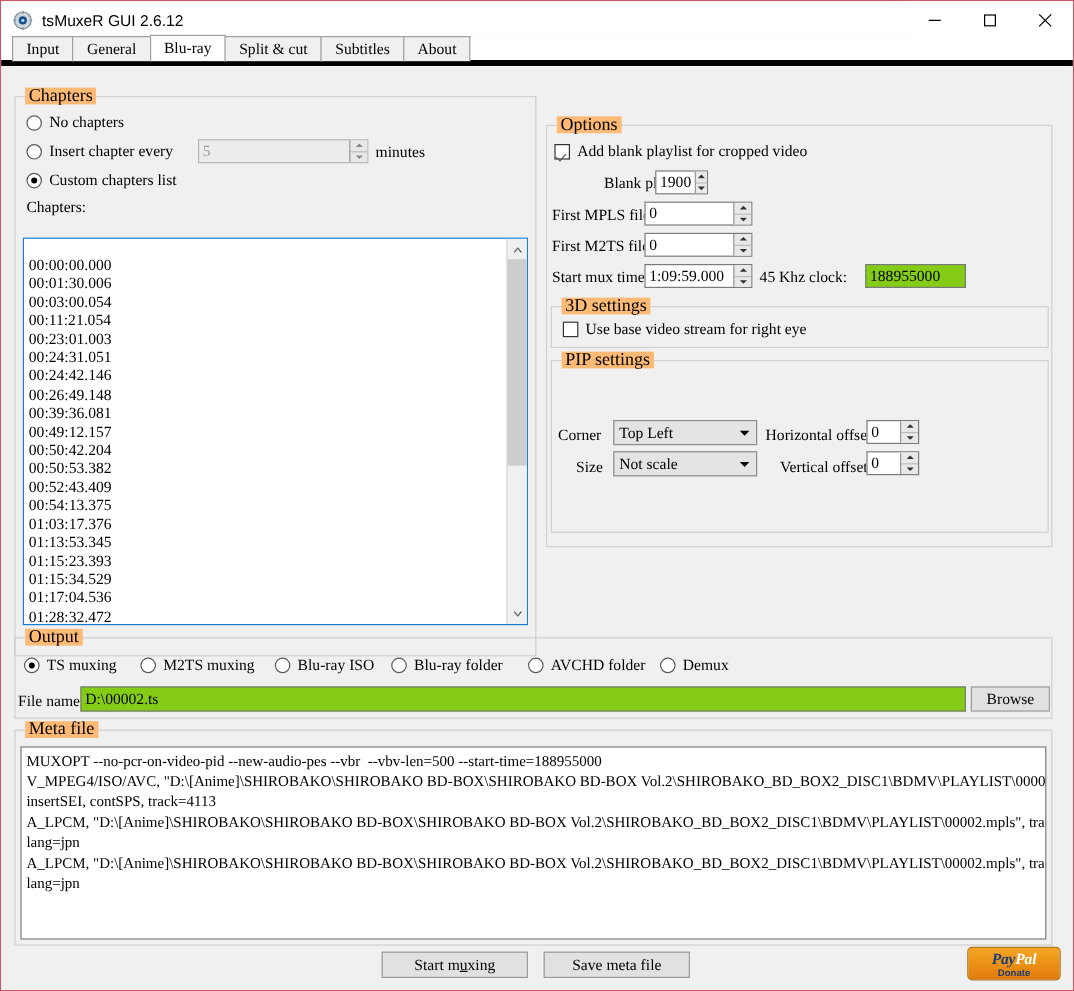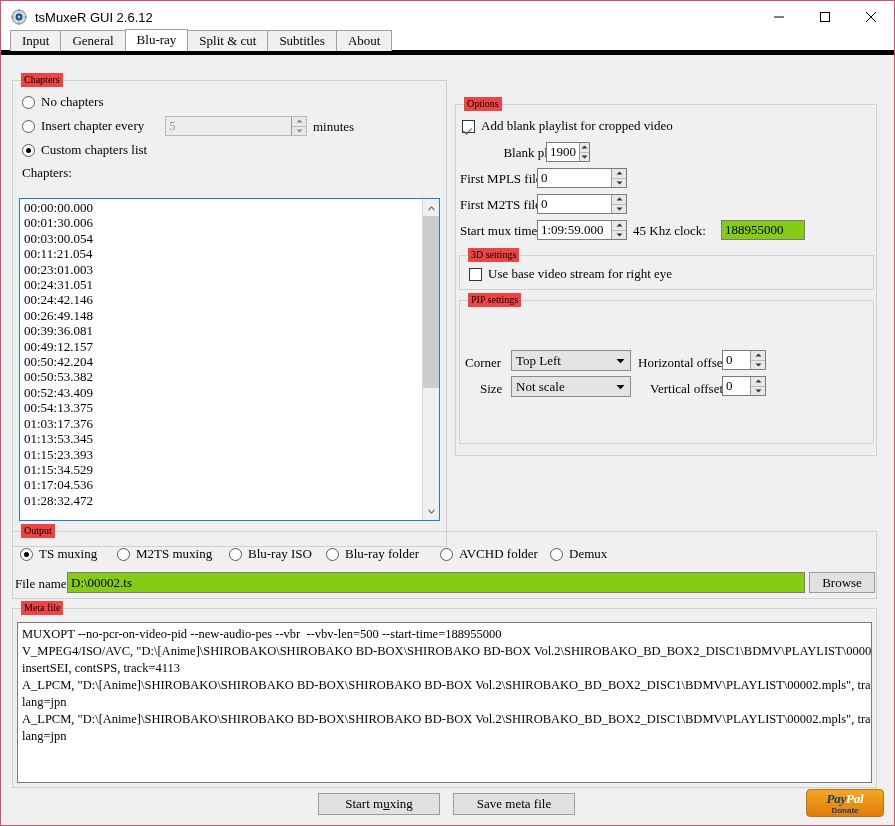--- a/index.html
+++ b/index.html
@@ -61,21 +61,21 @@
   
   .content {
     flex:1 1 auto; position:relative; background:#f0f0f0;
     padding:0;
   }
   .grp {
     position:absolute; border:1px solid #d0d0d0; background:transparent;
   }
   .grp > .legend {
     position:absolute; top:-8px; left:8px; padding:0 3px;
-    background:#ef4444; font-size:10px; line-height:14px;
+    background:#fdba74; font-size:15px; line-height:14px;
   }
   
   .radio, .chk {
     display:inline-flex; align-items:center; gap:6px; white-space:nowrap;
   }
   .rdot {
     width:13px; height:13px; border-radius:50%;
     border:1px solid #5a5a5a; background:#fff; position:relative;
     flex:0 0 13px;
   }
@@ -116,21 +116,21 @@
     font-size:13px;
   }
   .combo .cval { flex:1 1 auto; }
   .combo .carrow { flex:0 0 12px; display:flex; justify-content:center; }
   
   .listbox {
     position:absolute; border:1px solid #1a7fd4; background:#fff;
     display:flex; overflow:hidden;
   }
   .listbox .items {
-    flex:1 1 auto; padding:1px 0 0 4px; font-family:"Liberation Serif", serif;
+    flex:1 1 auto; padding:14px 0 0 4px; font-family:"Liberation Serif", serif;
     font-size:13px; line-height:15.4px; overflow:hidden;
   }
   .listbox .items div { white-space:nowrap; }
   .vscroll {
     flex:0 0 17px; background:#f0f0f0; border-left:1px solid #d6d6d6;
     position:relative;
   }
   .vscroll .sbtn {
     height:17px; display:flex; align-items:center; justify-content:center;
     position:absolute; left:0; right:0;

